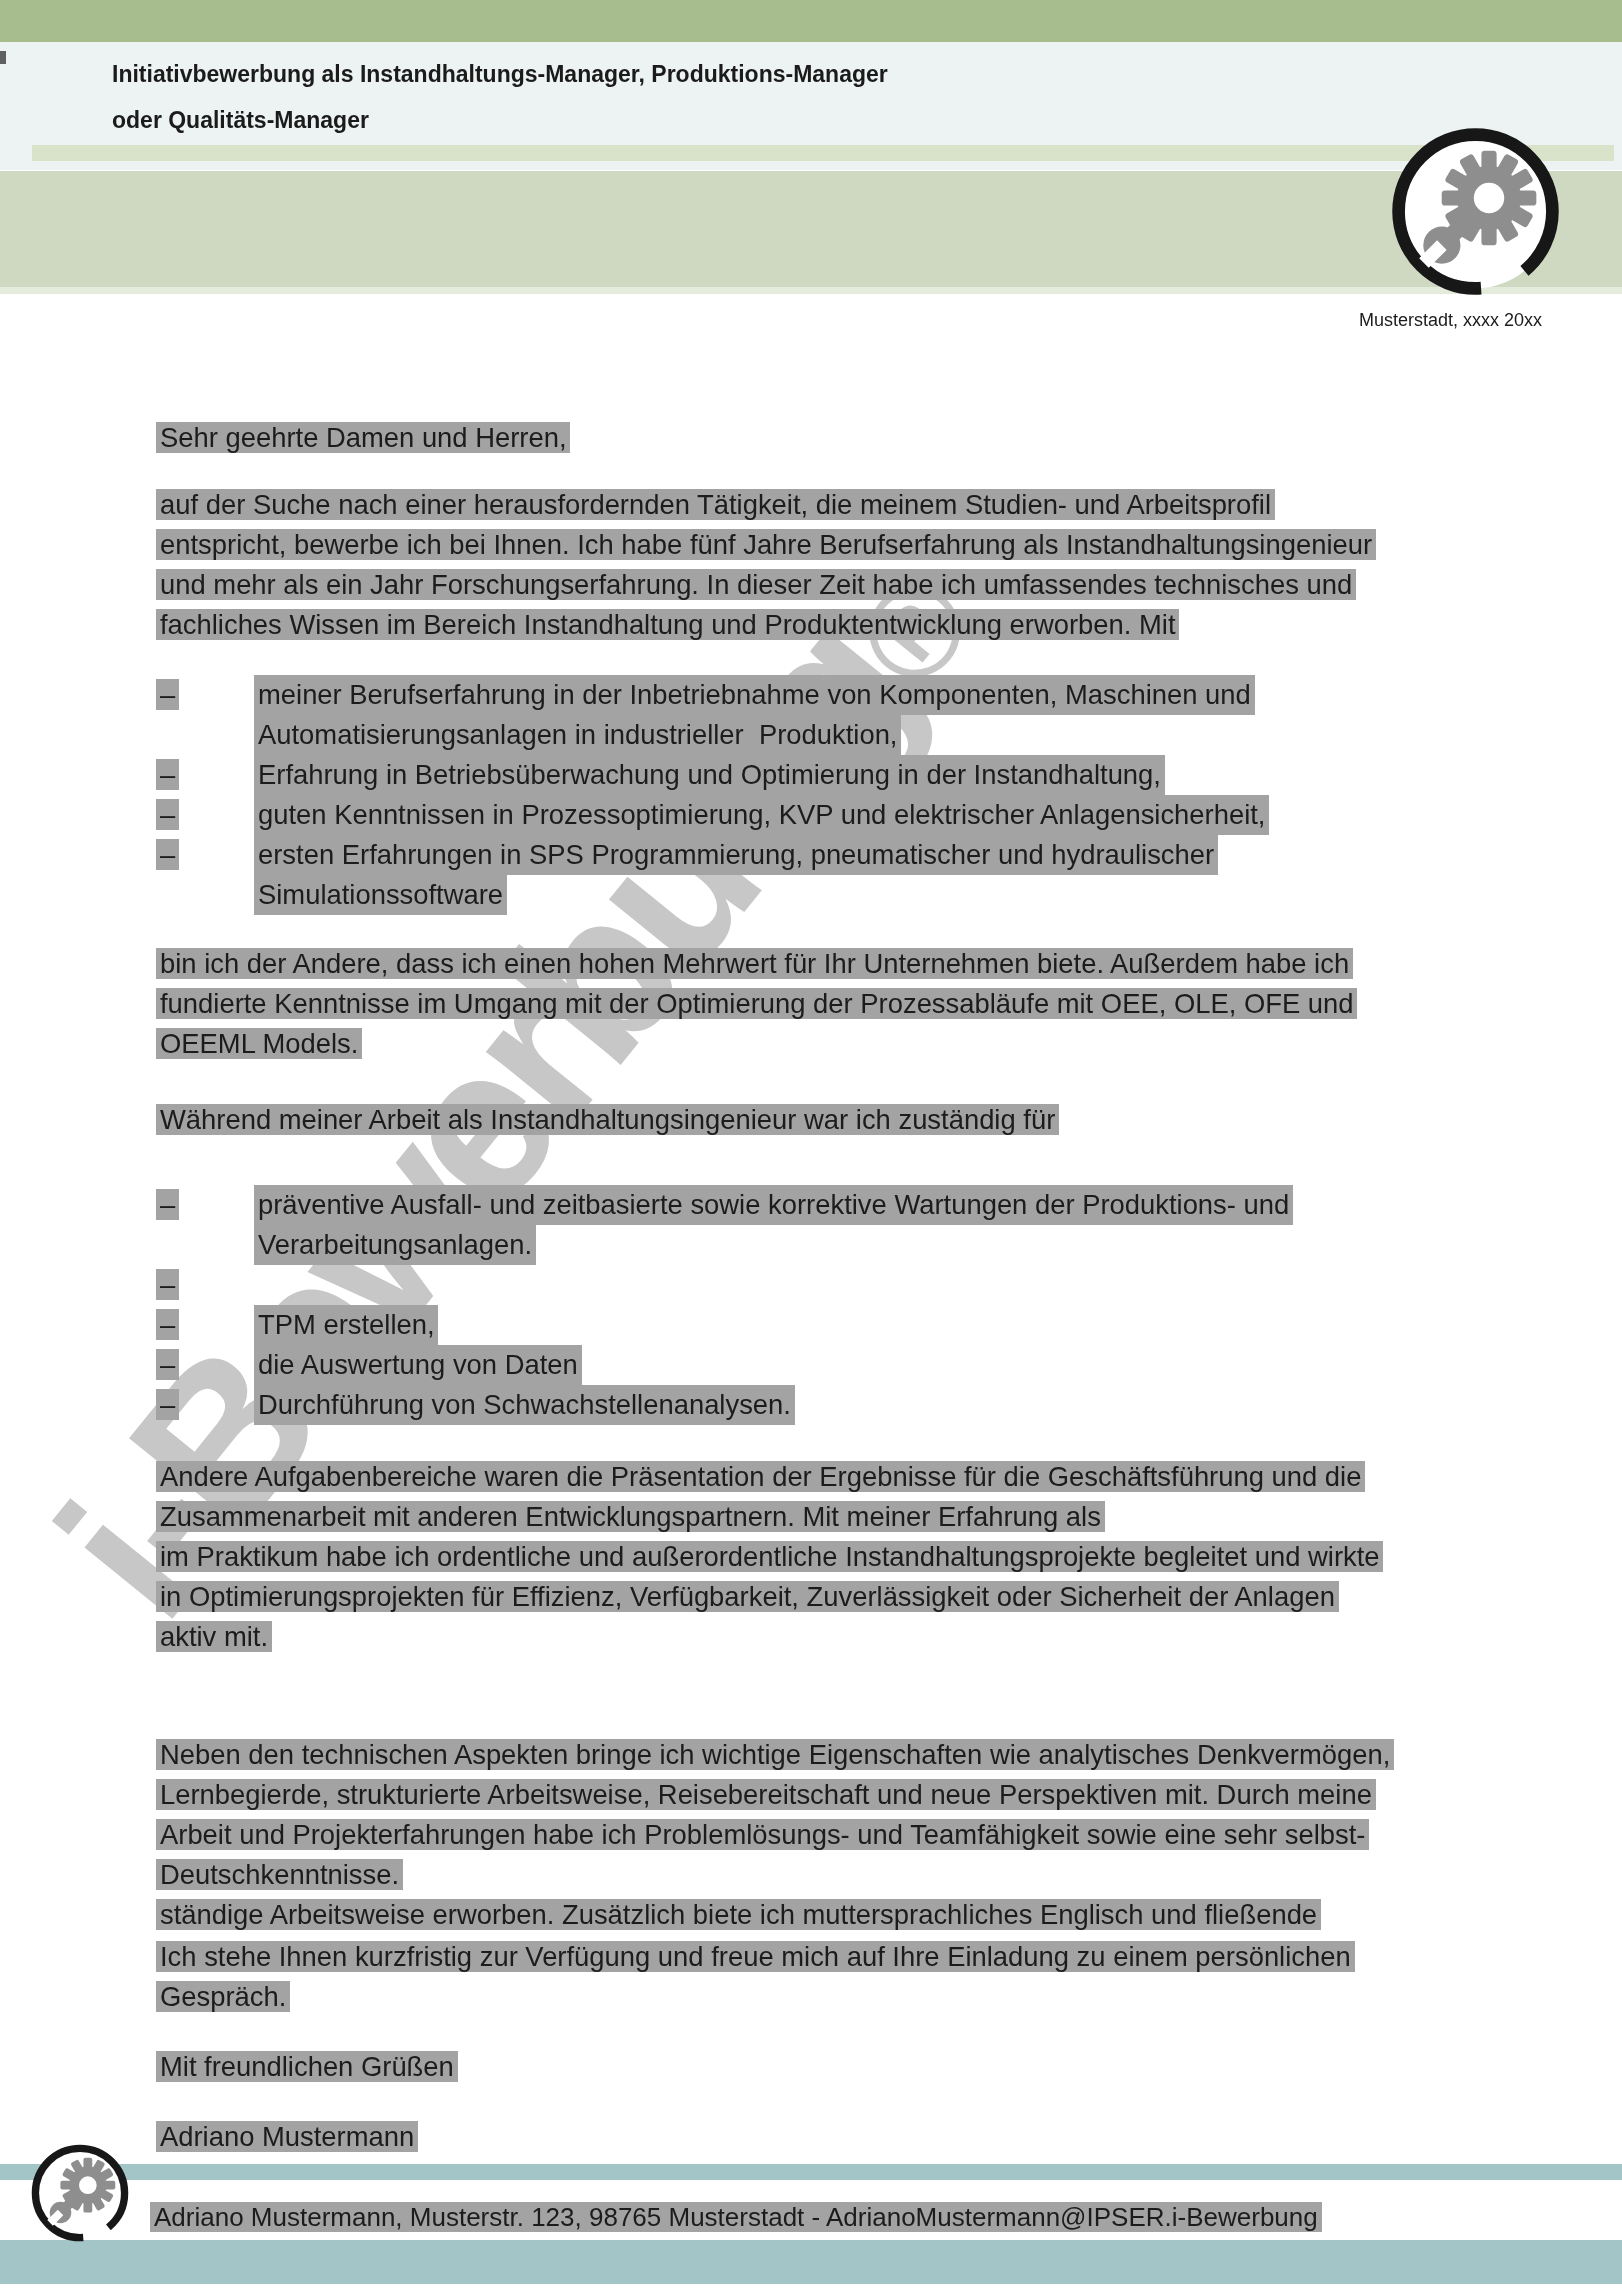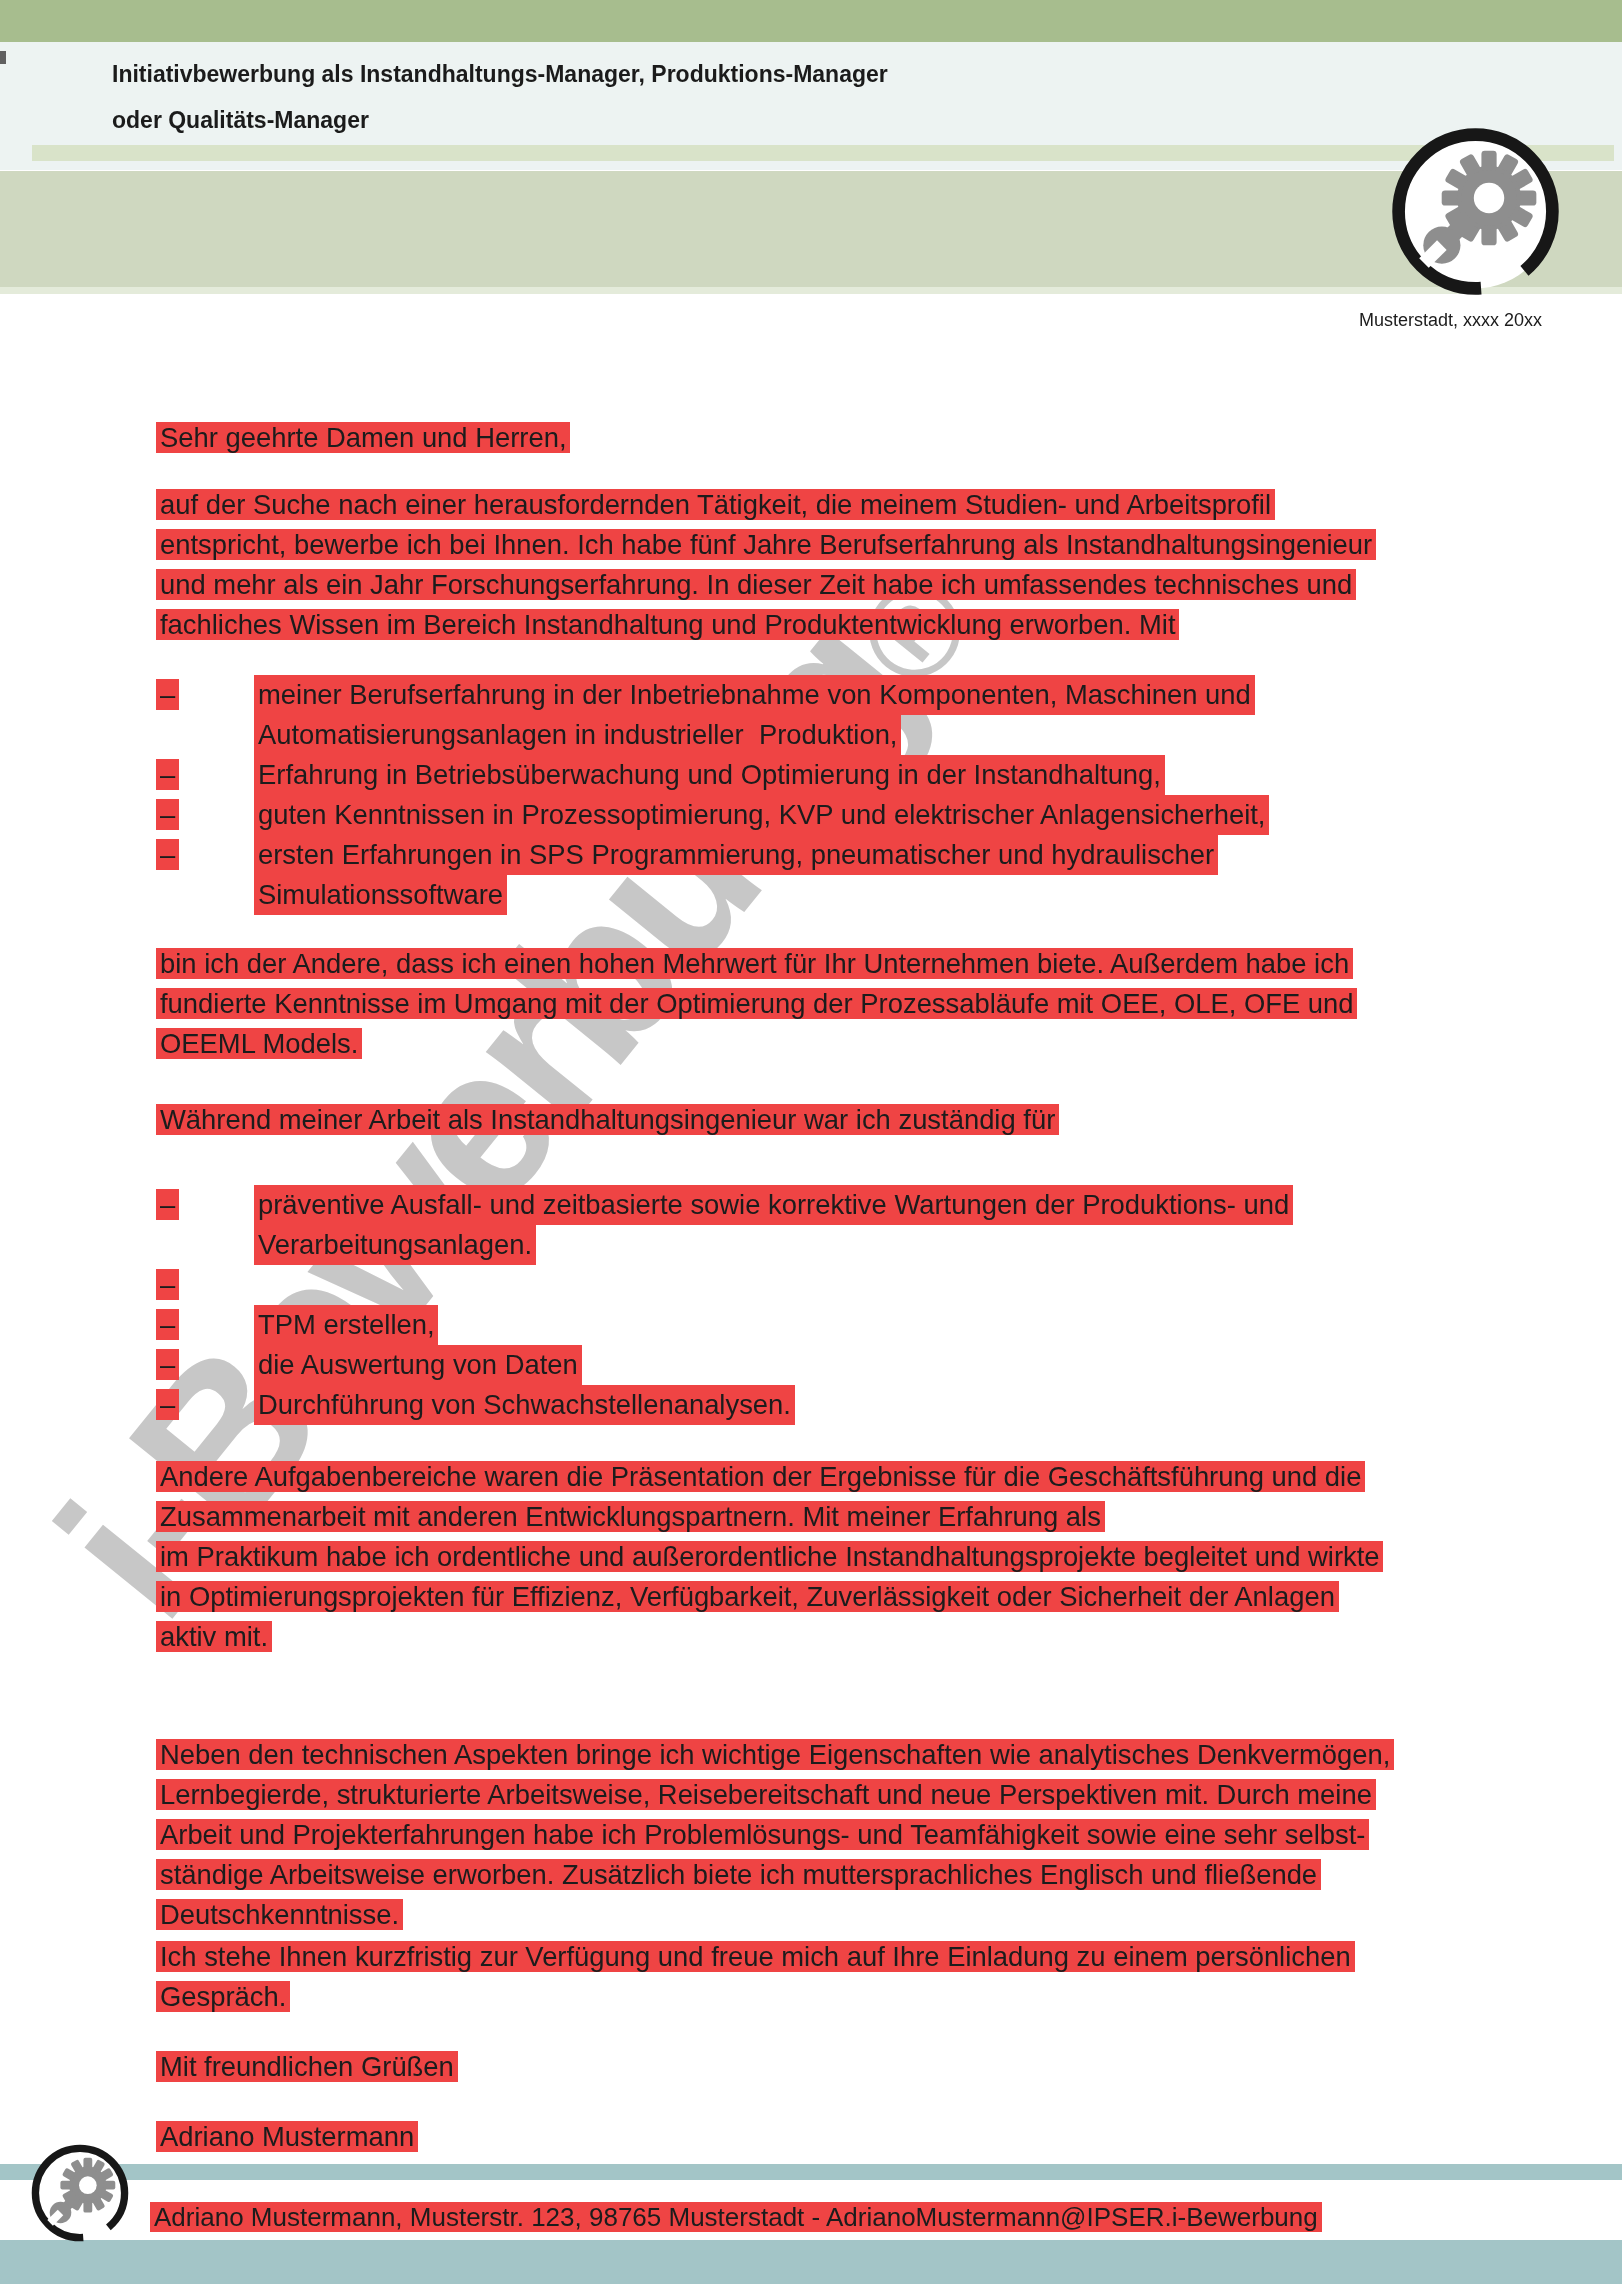--- a/index.html
+++ b/index.html
@@ -33,21 +33,21 @@
   }
   .wm-reg{font-size:0.6em;letter-spacing:0;}
   
   #letter-body{position:absolute;left:0;top:0;width:1622px;height:2293px;z-index:2;}
   .block{position:absolute;left:160px;width:1411px;font-size:27.4px;line-height:40px;}
   .b1{top:418px}.b2{top:485px}.b3{top:675px}.b4{top:944px}.b5{top:1100px}
   .b6{top:1185px}.b7{top:1457px}.b8{top:1735px}.b9{top:1937px}.b10{top:2047px}.b11{top:2117px}
   .line{height:40px;white-space:pre;}
   .row{display:flex;height:40px;white-space:pre;}
   .dashcell{display:inline-block;width:98px;flex:0 0 98px;}
-  .bg{background:#ef4444;padding:0 3.9px;margin-left:-3.9px;}
+  .bg{background:#a3a3a3;padding:0 3.9px;margin-left:-3.9px;}
   
   .footer-band-upper{position:absolute;left:0;top:2164px;width:1622px;height:15.7px;background:#a3c5c7;}
   .footer-band-lower{position:absolute;left:0;top:2240px;width:1622px;height:44px;background:#a3c5c7;}
   .footer-contact{position:absolute;left:154px;top:2197px;font-size:26px;line-height:40px;z-index:2;white-space:pre;}
 </style>
 </head>
 <body>
 
 <div class="page">
 
@@ -135,22 +135,22 @@
         <div class="line"><span class="bg">Andere Aufgabenbereiche waren die Präsentation der Ergebnisse für die Geschäftsführung und die</span></div>
         <div class="line"><span class="bg">Zusammenarbeit mit anderen Entwicklungspartnern. Mit meiner Erfahrung als</span></div>
         <div class="line"><span class="bg">im Praktikum habe ich ordentliche und außerordentliche Instandhaltungsprojekte begleitet und wirkte</span></div>
         <div class="line"><span class="bg">in Optimierungsprojekten für Effizienz, Verfügbarkeit, Zuverlässigkeit oder Sicherheit der Anlagen</span></div>
         <div class="line"><span class="bg">aktiv mit.</span></div>
       </div>
       <div class="block b8">
         <div class="line"><span class="bg">Neben den technischen Aspekten bringe ich wichtige Eigenschaften wie analytisches Denkvermögen,</span></div>
         <div class="line"><span class="bg">Lernbegierde, strukturierte Arbeitsweise, Reisebereitschaft und neue Perspektiven mit. Durch meine</span></div>
         <div class="line"><span class="bg">Arbeit und Projekterfahrungen habe ich Problemlösungs- und Teamfähigkeit sowie eine sehr selbst-</span></div>
+        <div class="line"><span class="bg">Deutschkenntnisse.</span></div>
         <div class="line"><span class="bg">ständige Arbeitsweise erworben. Zusätzlich biete ich muttersprachliches Englisch und fließende</span></div>
-        <div class="line"><span class="bg">Deutschkenntnisse.</span></div>
       </div>
       <div class="block b9">
         <div class="line"><span class="bg">Ich stehe Ihnen kurzfristig zur Verfügung und freue mich auf Ihre Einladung zu einem persönlichen</span></div>
         <div class="line"><span class="bg">Gespräch.</span></div>
       </div>
       <div class="block b10">
         <div class="line"><span class="bg">Mit freundlichen Grüßen</span></div>
       </div>
       <div class="block b11">
         <div class="line"><span class="bg">Adriano Mustermann</span></div>

